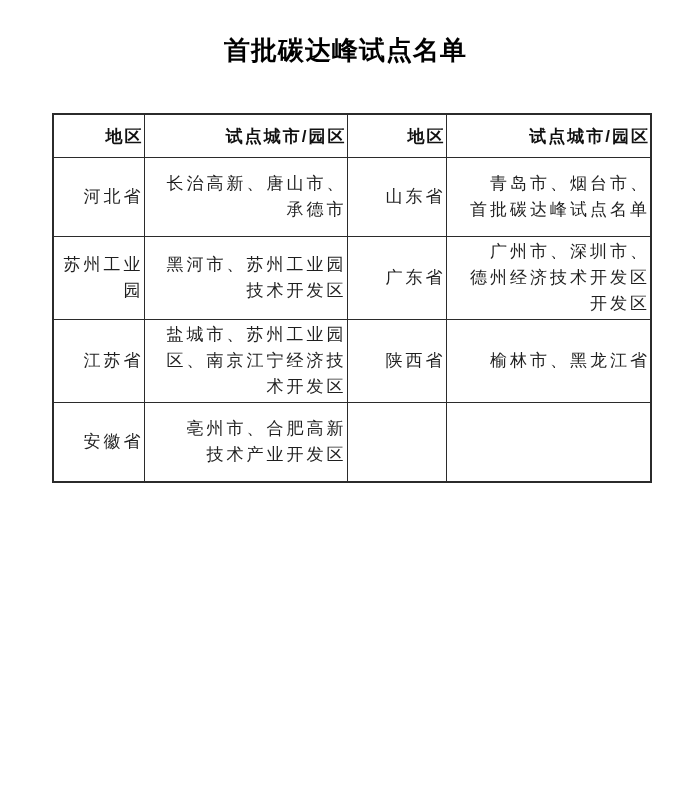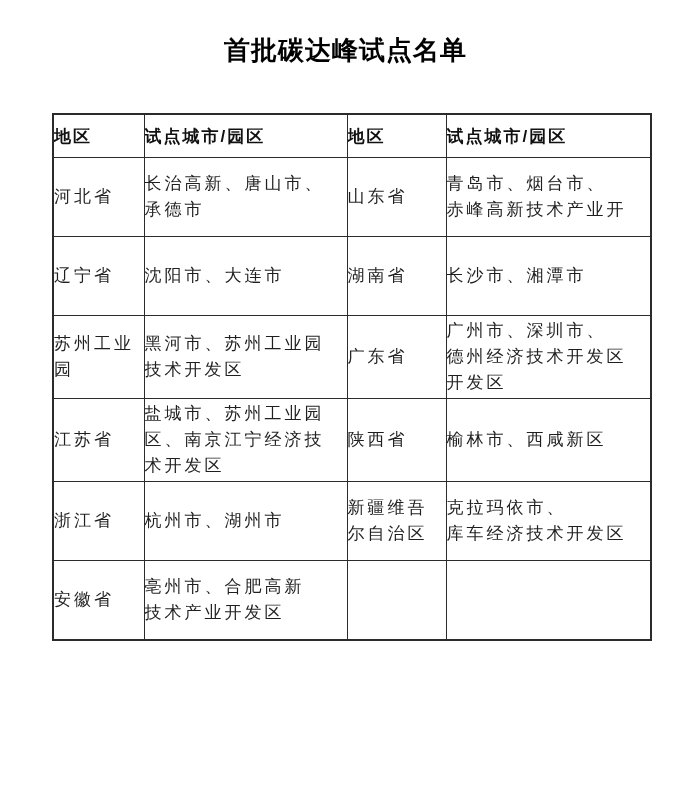--- a/index.html
+++ b/index.html
@@ -27,21 +27,21 @@
   table.pilot-table {
     margin: 44px 0 0 52px;
     width: 598px;
     table-layout: fixed;
     border-collapse: collapse;
     border: 2px solid #2b2b2b;
   }
   table.pilot-table th,
   table.pilot-table td {
     border: 1px solid #2b2b2b;
-    text-align: left;
+    text-align: right;
     vertical-align: middle;
     padding: 2px 0;
     overflow: hidden;
   }
   table.pilot-table th {
     height: 38px;
     font-family: "Liberation Sans", "DejaVu Sans", sans-serif;
     font-weight: bold;
     font-size: 17px;
     letter-spacing: 2px;
@@ -80,52 +80,38 @@
       <th>试点城市/园区</th>
     </tr>
   </thead>
   <tbody>
     <tr>
       <td>河北省</td>
       <td>长治高新、唐山市、
 承德市</td>
       <td>山东省</td>
       <td>青岛市、烟台市、
-赤峰高新技术产业开</td>
-    </tr>
-    <tr>
-      <td>辽宁省</td>
-      <td>沈阳市、大连市</td>
-      <td>湖南省</td>
-      <td>长沙市、湘潭市</td>
+首批碳达峰试点名单</td>
     </tr>
     <tr>
       <td>苏州工业园</td>
       <td>黑河市、苏州工业园
 技术开发区</td>
       <td>广东省</td>
       <td>广州市、深圳市、
 德州经济技术开发区
 开发区</td>
     </tr>
     <tr>
       <td>江苏省</td>
       <td>盐城市、苏州工业园
 区、南京江宁经济技
 术开发区</td>
       <td>陕西省</td>
-      <td>榆林市、西咸新区</td>
-    </tr>
-    <tr>
-      <td>浙江省</td>
-      <td>杭州市、湖州市</td>
-      <td>新疆维吾
-尔自治区</td>
-      <td>克拉玛依市、
-库车经济技术开发区</td>
+      <td>榆林市、黑龙江省</td>
     </tr>
     <tr>
       <td>安徽省</td>
       <td>亳州市、合肥高新
 技术产业开发区</td>
       <td></td>
       <td></td>
     </tr>
   </tbody>
 </table>

